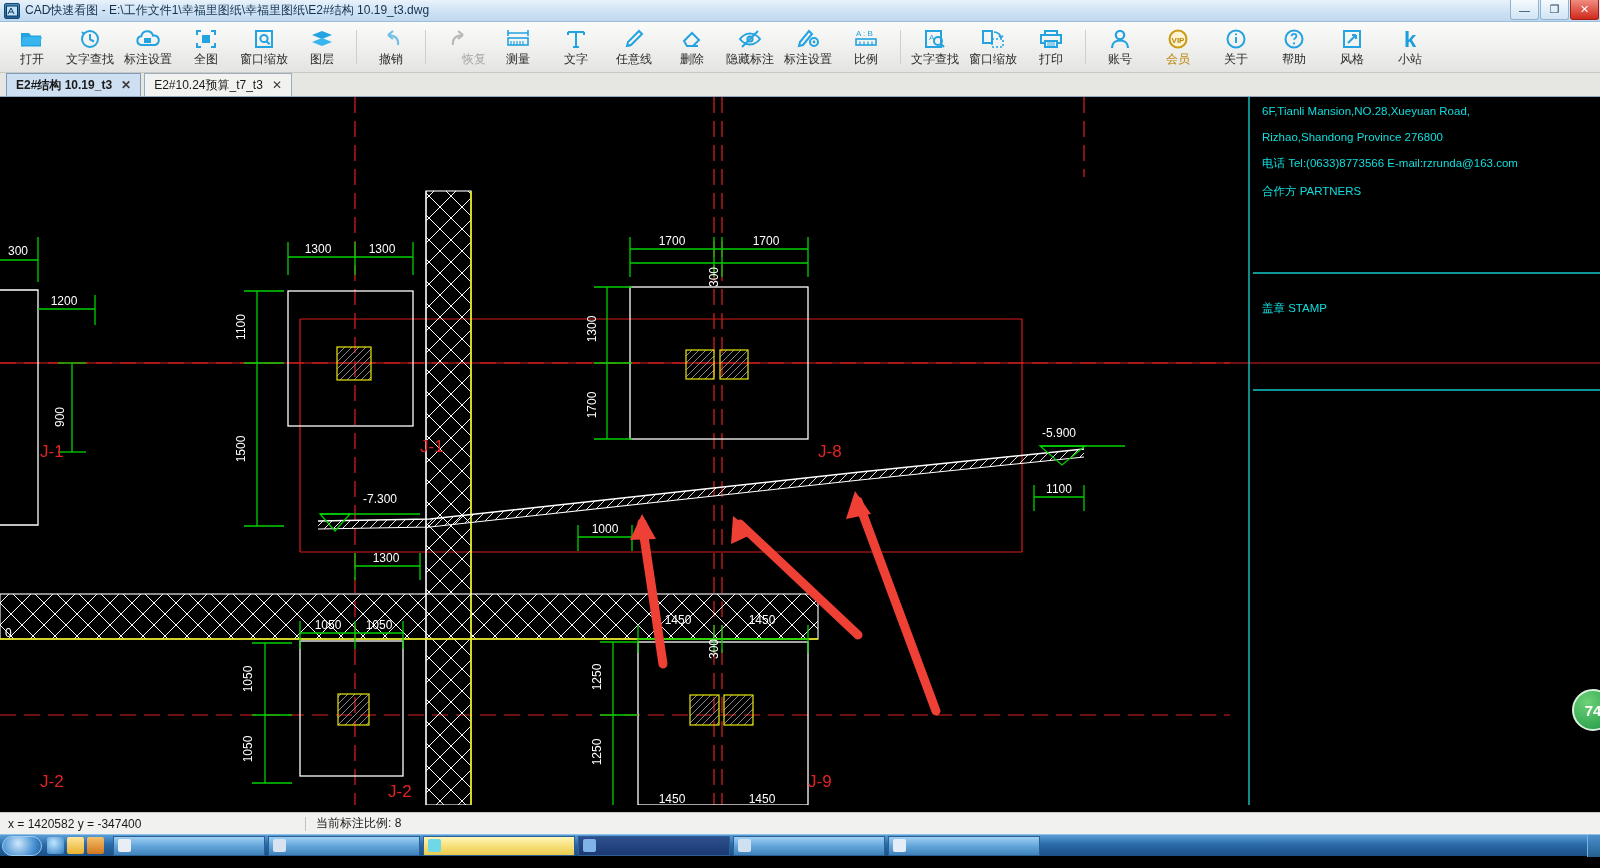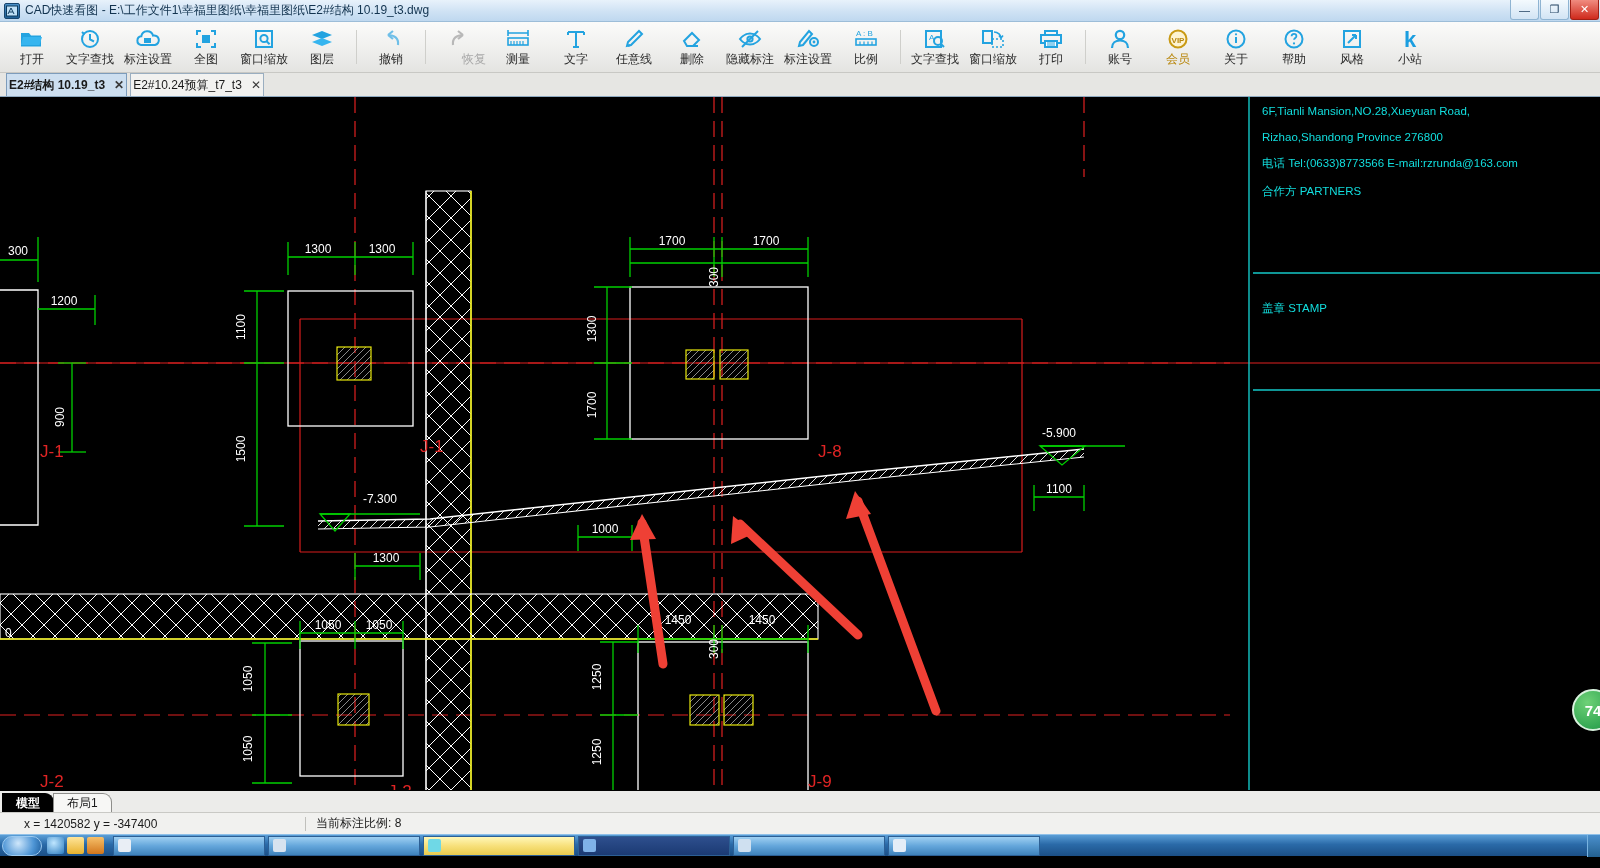--- a/index.html
+++ b/index.html
@@ -56,21 +56,21 @@
   svg { display: block; }
 
   
   .filetabs {
     height: 24px; flex: 0 0 24px;
     background: #e6e6e3; border-bottom: 1px solid #8ea9c0;
     display: flex; align-items: flex-end; padding-left: 6px;
   }
   .ftab {
     height: 23px; display: flex; align-items: center; gap: 9px;
-    padding: 0 2px; font-size: 12px; color: #1a1a1a;
+    padding: 0 9px; font-size: 12px; color: #1a1a1a;
     border: 1px solid #9aaec0; border-bottom: none;
     background: #f2f2f0; margin-right: 3px;
   }
   .ftab.active { background: #cddff0; font-weight: bold; border-color: #7d9cbb; }
   .ftab .x { font-size: 12px; color: #3a3a3a; }
 
   
   .canvas { flex: 1 1 auto; position: relative; background: #000; overflow: hidden; }
   .cad { position: absolute; inset: 0; }
 
@@ -99,21 +99,21 @@
     transform: skewX(0deg);
   }
   .ltab.active { background: #000; color: #fff; border-color: #000; font-weight: bold; }
 
   
   .statusbar {
     height: 22px; flex: 0 0 22px;
     background: #f1f1ef; border-top: 1px solid #c9c9c5;
     display: flex; align-items: center; font-size: 12px; color: #1a1a1a;
   }
-  .st-coords { padding-left: 24px; width: 305px; }
+  .st-coords { padding-left: 8px; width: 305px; }
   .st-sep { width: 1px; height: 14px; background: #c0c0bc; }
   .st-scale { padding-left: 10px; }
 
   
   .taskbar {
     height: 22px; flex: 0 0 22px;
     background: linear-gradient(#5a9ed6, #2a6aa8 45%, #1b4f86);
     display: flex; align-items: center; gap: 3px; padding-left: 2px;
     border-top: 1px solid #8fc0e8;
   }
@@ -629,24 +629,20 @@
         <text x="1262" y="44">Rizhao,Shandong    Province   276800</text>
         <text x="1262" y="70">电话   Tel:(0633)8773566        E-mail:rzrunda@163.com</text>
         <text x="1262" y="98">合作方    PARTNERS</text>
         <text x="1262" y="215">盖章    STAMP</text>
       </g>
     </svg>
 
     <div class="badge74">74</div>
   </div>
 
-  <div class="layouttabs">
-    <div class="ltab active">模型</div>
-    <div class="ltab">布局1</div>
-  </div>
 
   <div class="statusbar">
     <div class="st-coords">x = 1420582  y = -347400</div>
     <div class="st-sep"></div>
     <div class="st-scale">当前标注比例: 8</div>
   </div>
 
   <div class="taskbar">
     <div class="start-orb"></div>
     <div class="qlaunch">

